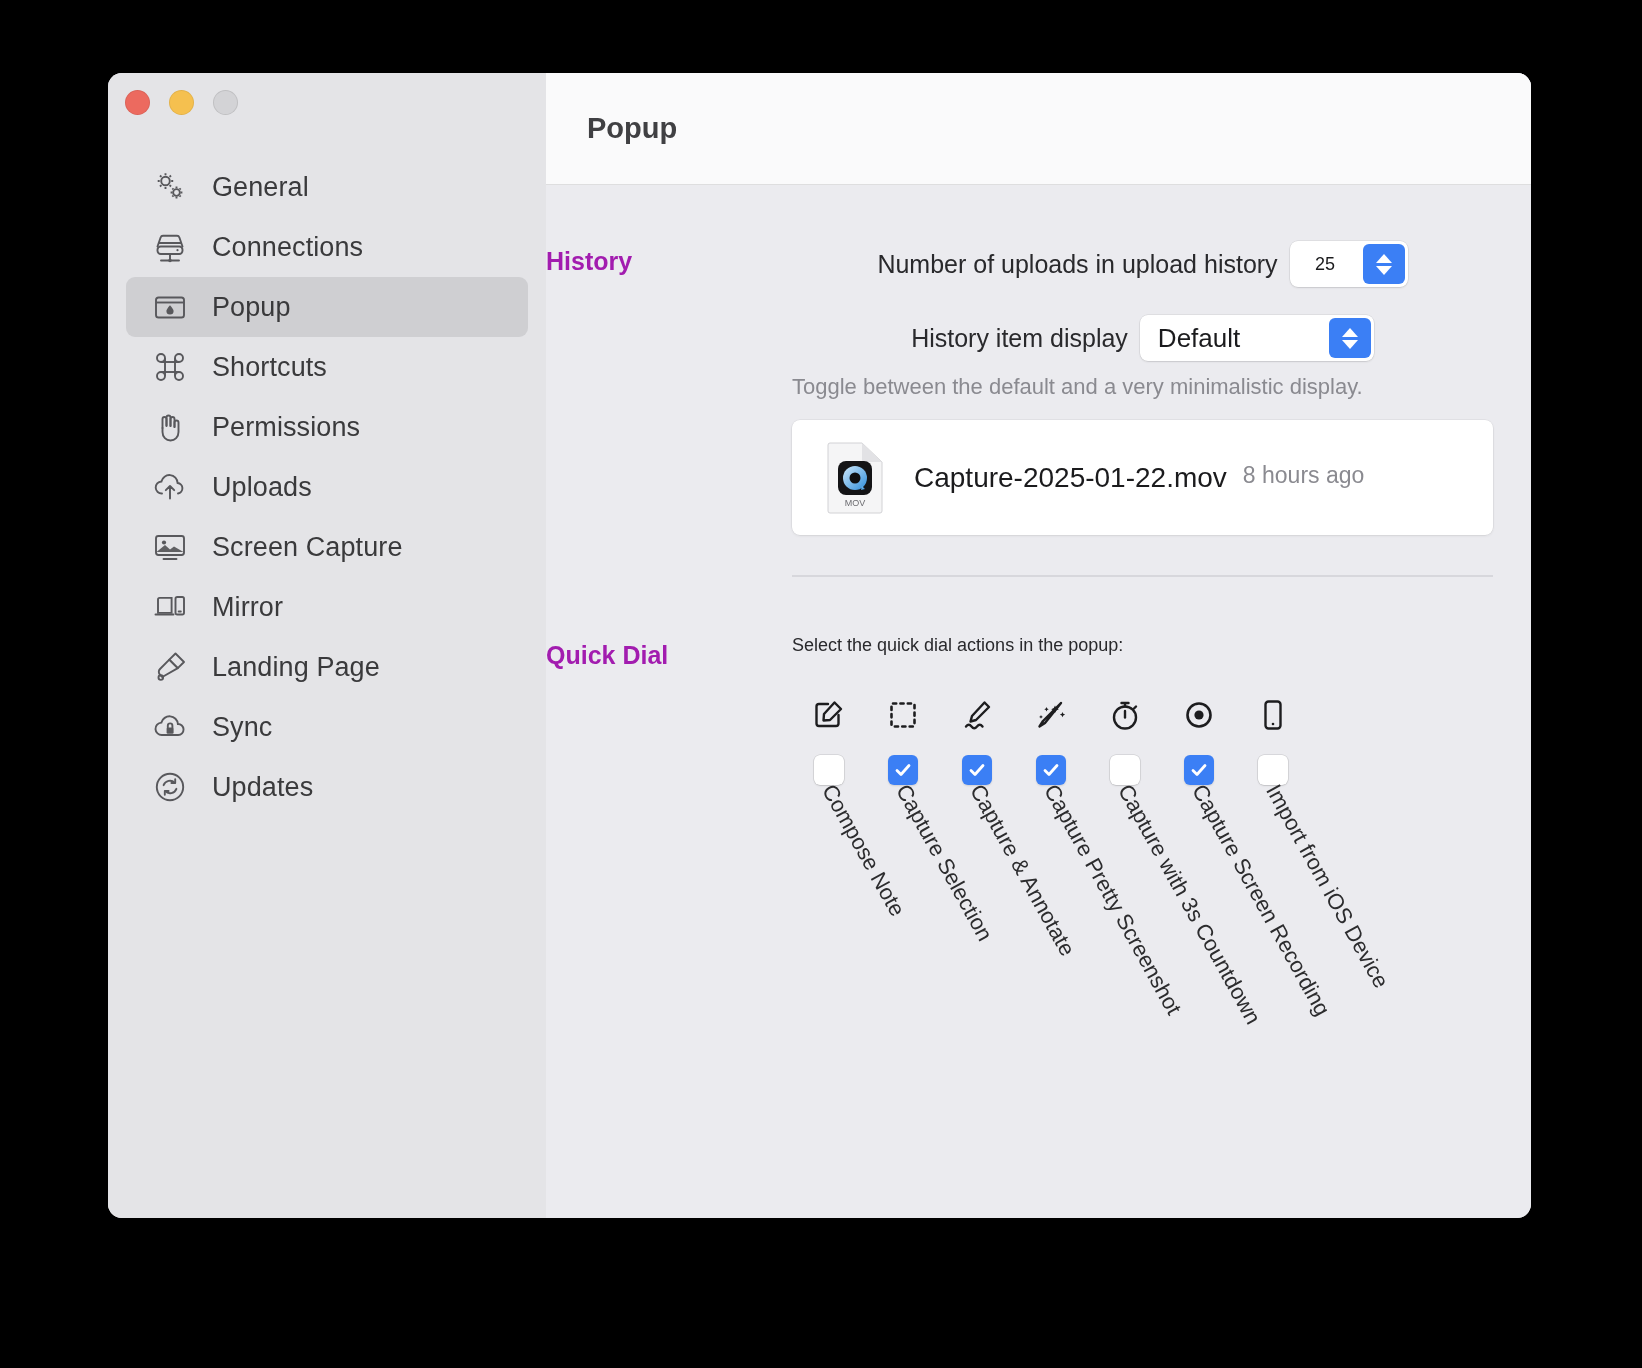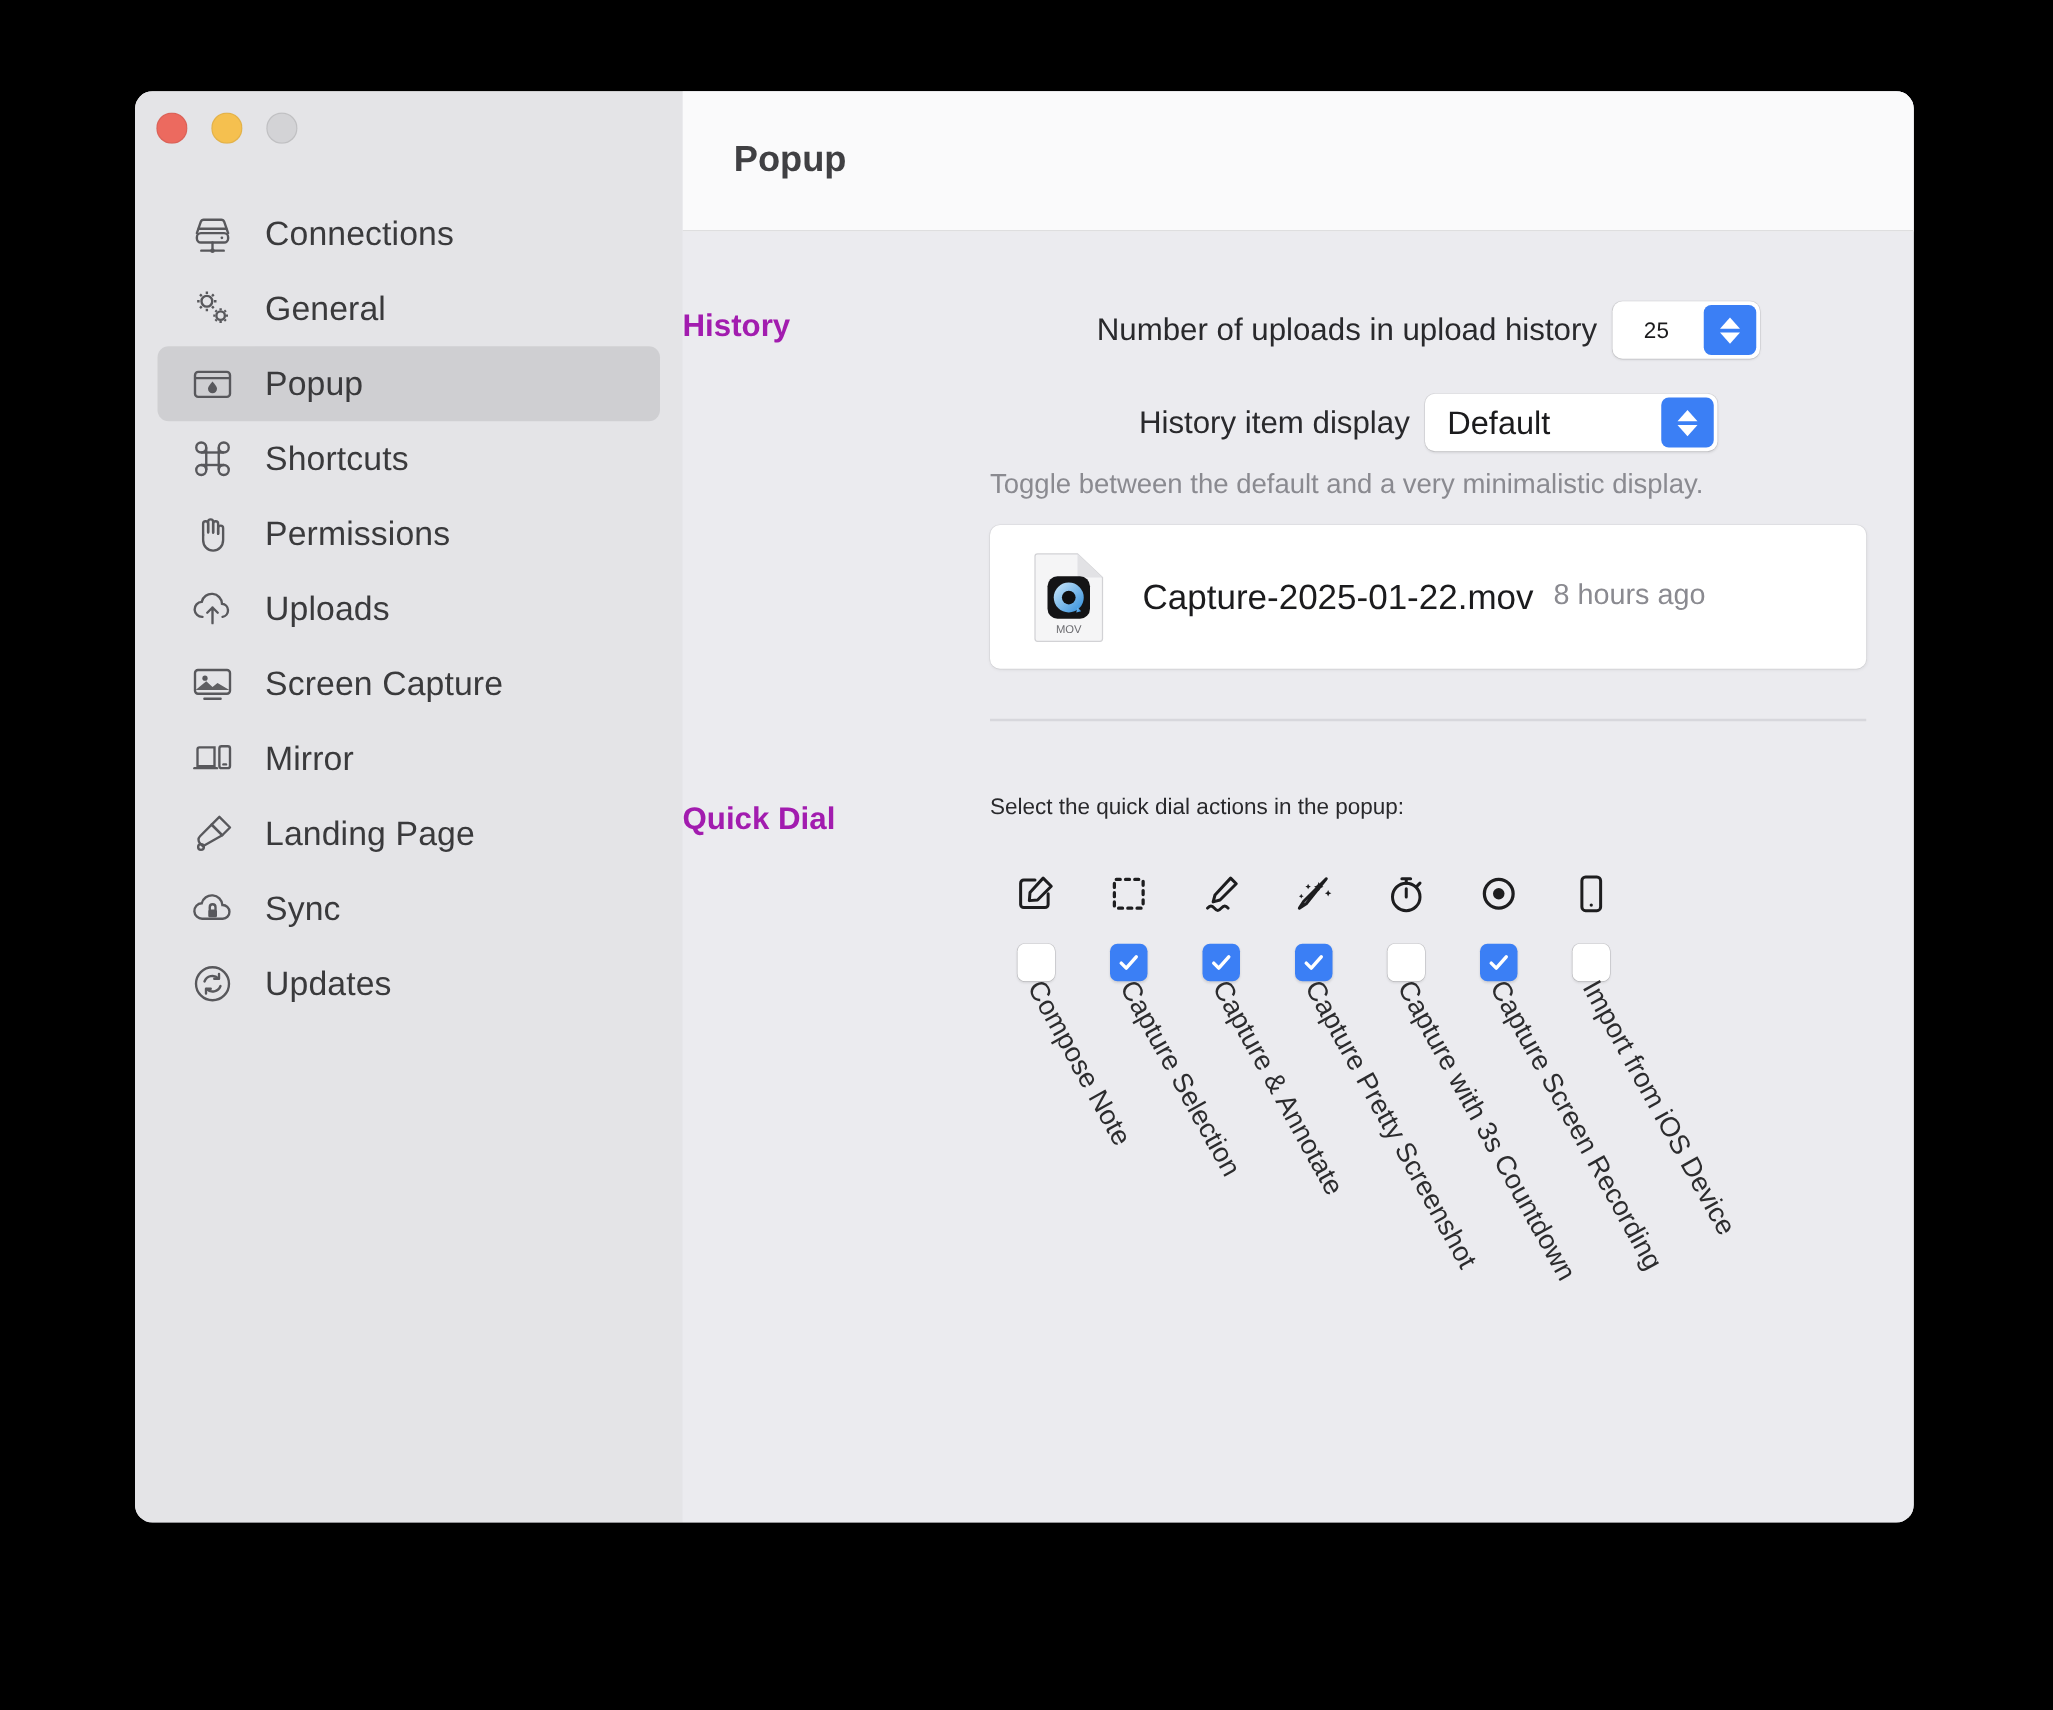--- a/index.html
+++ b/index.html
@@ -245,42 +245,42 @@
     <div class="traffic">
       <div class="dot red"></div>
       <div class="dot yellow"></div>
       <div class="dot gray"></div>
     </div>
 
     <div class="nav">
 
       <div class="nav-item">
         <span class="ico">
+          <svg width="38" height="38" viewBox="0 0 38 38" fill="none" stroke="currentColor" stroke-width="1.9">
+            <circle cx="14.5" cy="13" r="4.3"></circle>
+            <path d="M14.5 5.2v2M14.5 19v2M6.7 13h2M20.2 13h2M9 7.5l1.4 1.4M18.6 17.1L20 18.5M20 7.5l-1.4 1.4M10.4 17.1L9 18.5"></path>
+            <circle cx="25.5" cy="24.5" r="3.4"></circle>
+            <path d="M25.5 18.6v1.6M25.5 28.8v1.6M19.6 24.5h1.6M29.8 24.5h1.6M21.3 20.3l1.1 1.1M28.6 27.6l1.1 1.1M29.7 20.3l-1.1 1.1M22.4 27.6l-1.1 1.1"></path>
+          </svg>
+        </span>
+        <span class="nav-label">General</span>
+      </div>
+
+      <div class="nav-item">
+        <span class="ico">
           <svg width="38" height="38" viewBox="0 0 38 38" fill="none" stroke="currentColor" stroke-width="1.9" stroke-linecap="round">
             <path d="M6.5 18.5 9.6 9.5a2.6 2.6 0 0 1 2.4-1.7h14a2.6 2.6 0 0 1 2.4 1.7l3.1 9"></path>
             <rect x="6.5" y="18.5" width="25" height="7.5" rx="3.2"></rect>
             <circle cx="26.5" cy="22.2" r="1.1" fill="currentColor" stroke="none"></circle>
             <path d="M19 26v4.5M10 32.5h18M19 30.5v2"></path>
             <circle cx="19" cy="32.5" r="1.8" fill="currentColor" stroke="none"></circle>
             <path d="M8 15h22"></path>
           </svg>
         </span>
         <span class="nav-label">Connections</span>
-      </div>
-
-      <div class="nav-item">
-        <span class="ico">
-          <svg width="38" height="38" viewBox="0 0 38 38" fill="none" stroke="currentColor" stroke-width="1.9">
-            <circle cx="14.5" cy="13" r="4.3"></circle>
-            <path d="M14.5 5.2v2M14.5 19v2M6.7 13h2M20.2 13h2M9 7.5l1.4 1.4M18.6 17.1L20 18.5M20 7.5l-1.4 1.4M10.4 17.1L9 18.5"></path>
-            <circle cx="25.5" cy="24.5" r="3.4"></circle>
-            <path d="M25.5 18.6v1.6M25.5 28.8v1.6M19.6 24.5h1.6M29.8 24.5h1.6M21.3 20.3l1.1 1.1M28.6 27.6l1.1 1.1M29.7 20.3l-1.1 1.1M22.4 27.6l-1.1 1.1"></path>
-          </svg>
-        </span>
-        <span class="nav-label">General</span>
       </div>
 
       <div class="nav-item active">
         <span class="ico">
           <svg width="38" height="38" viewBox="0 0 38 38" fill="none" stroke="currentColor" stroke-width="1.9">
             <rect x="5" y="9.5" width="28" height="20" rx="2.6"></rect>
             <path d="M5 14.5h28"></path>
             <path d="M19 17.2c2.3 2.7 3.6 4.4 3.6 5.8a3.6 3.6 0 1 1-7.2 0c0-1.4 1.3-3.1 3.6-5.8z" fill="currentColor" stroke="none"></path>
           </svg>
         </span>

